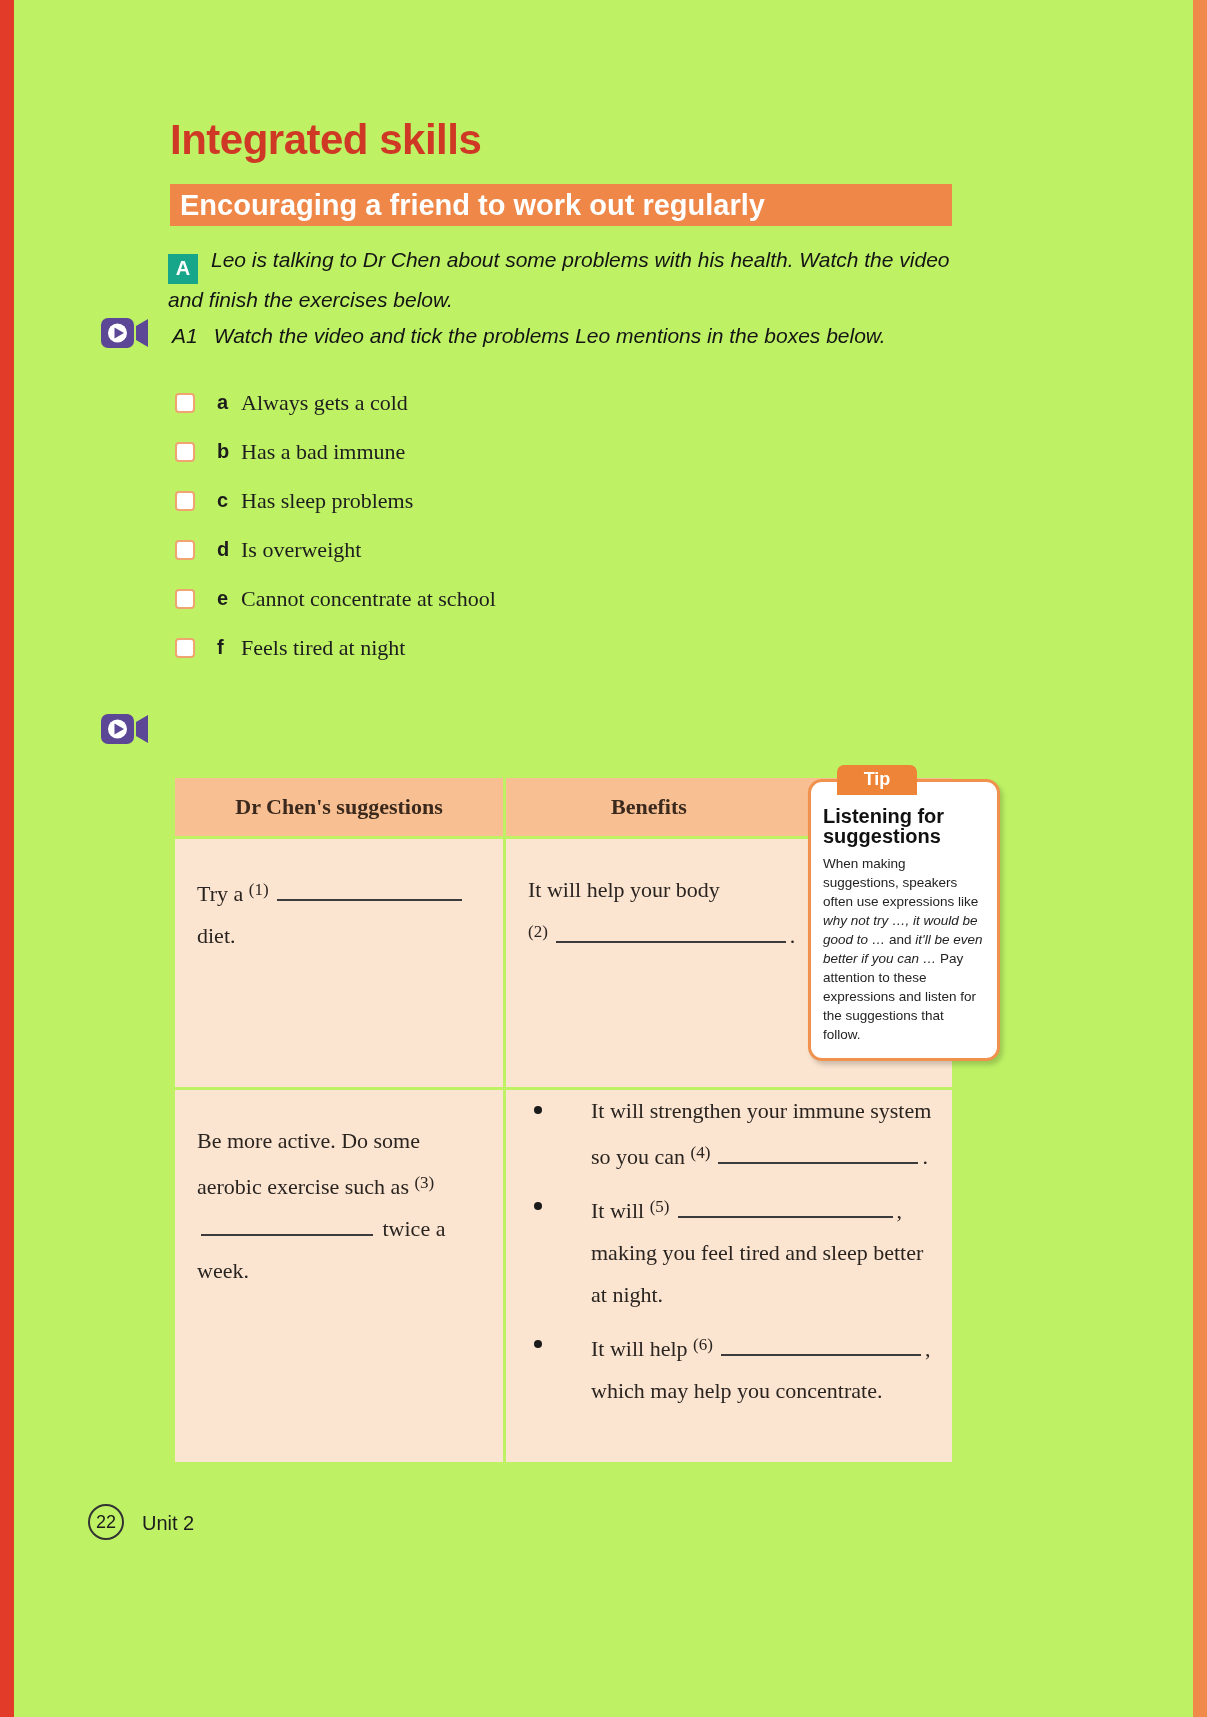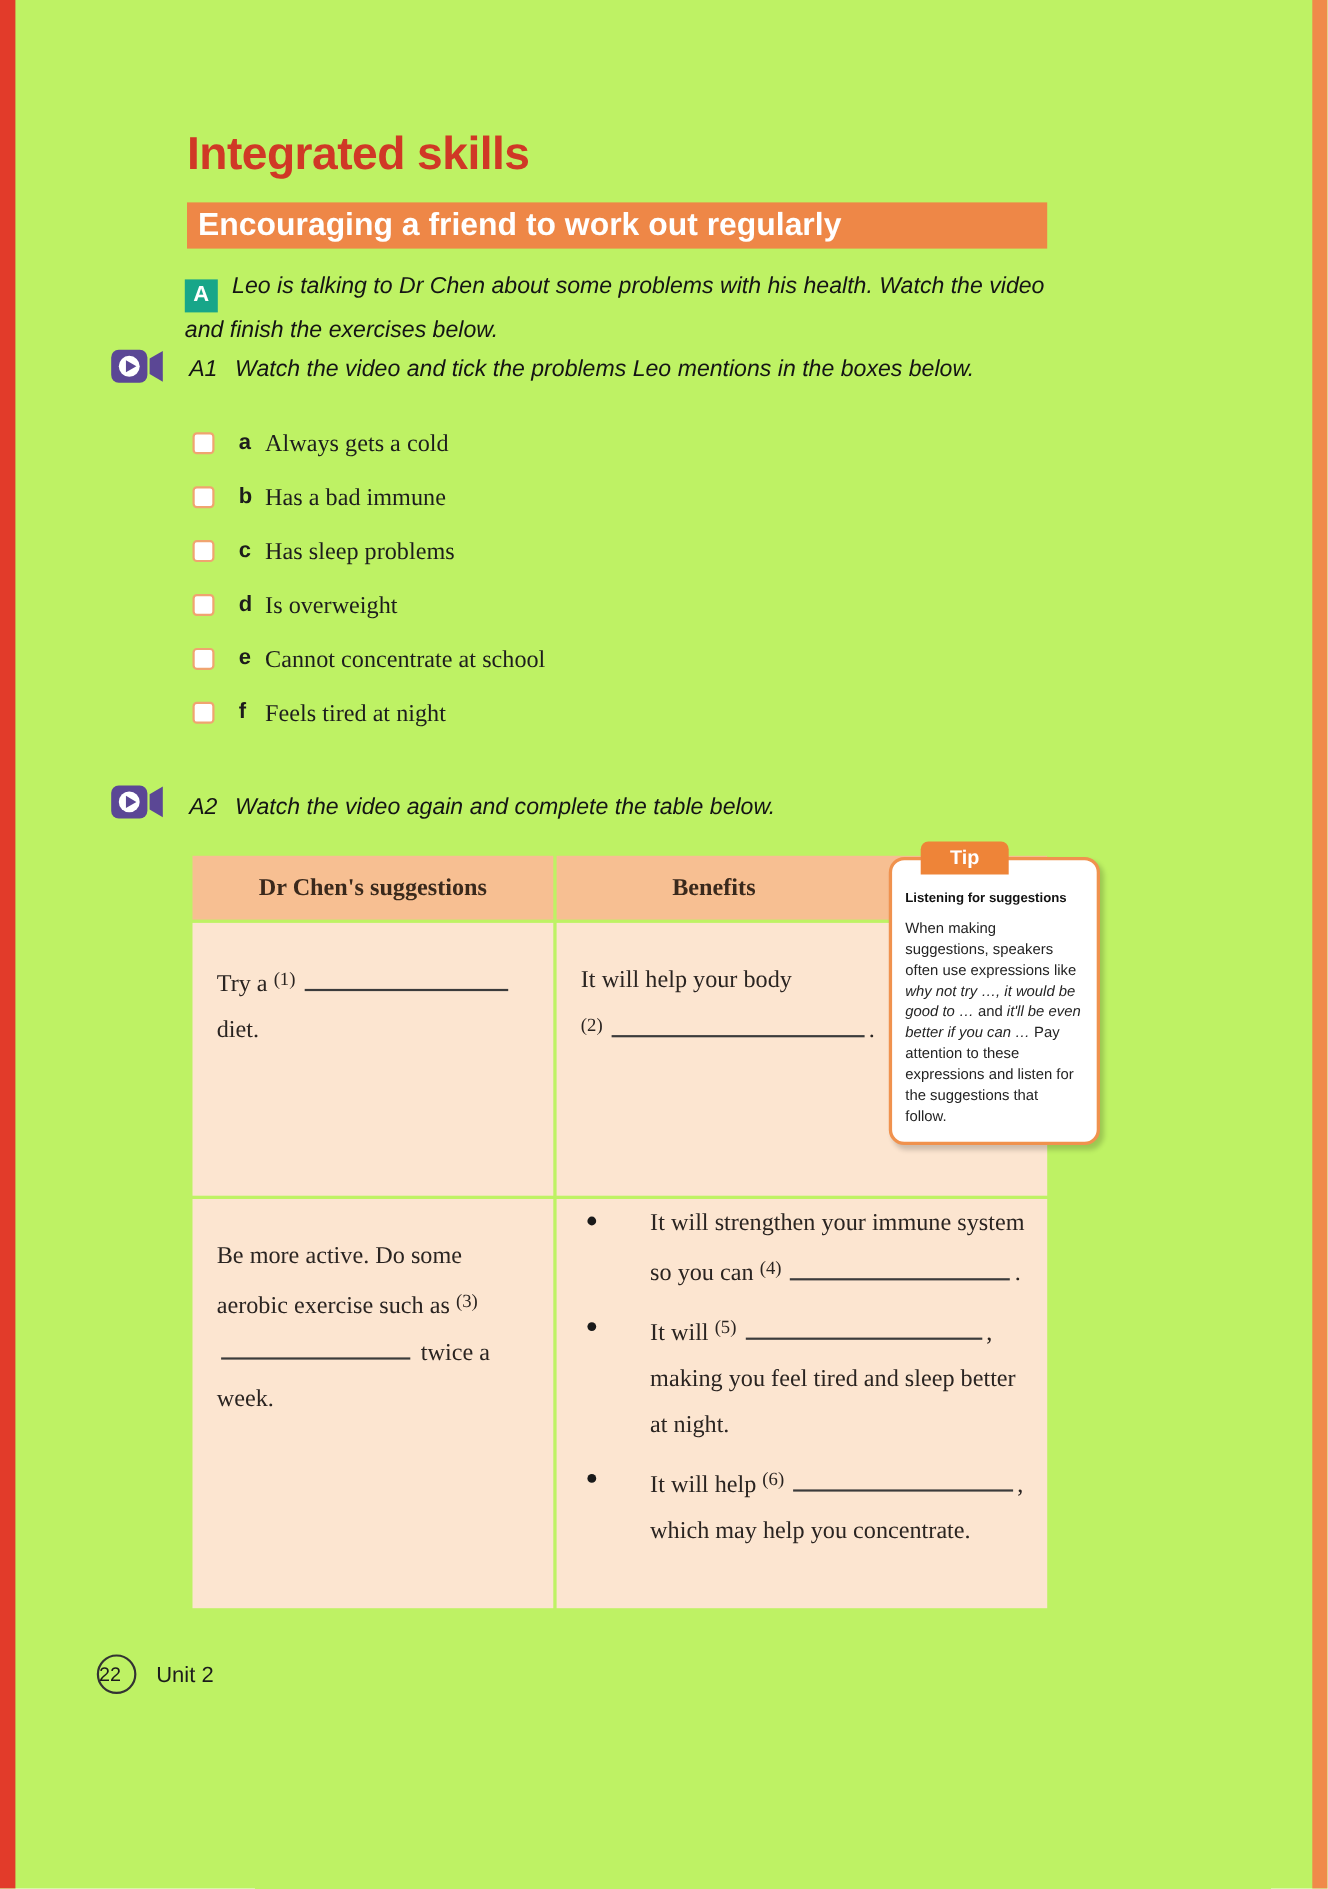--- a/index.html
+++ b/index.html
@@ -72,27 +72,27 @@
   .tip-box {
     position:absolute; left:808px; top:779px; width:192px; background:#ffffff;
     border:3px solid #f0924e; border-radius:14px; z-index:6;
     box-shadow:3px 4px 5px rgba(0,0,0,0.18); padding:12px 12px 14px 12px;
   }
   .tip-tab {
     position:absolute; left:26px; top:-17px; width:80px; height:30px; background:#ee8438;
     color:#ffffff; font-weight:700; font-size:18px; text-align:center; line-height:28px;
     border-radius:7px 7px 0 0;
   }
-  .tip-heading { font-weight:700; font-size:12px; line-height:20px; color:#111111; margin:12px 0 8px 0; }
+  .tip-heading { font-weight:700; font-size:20px; line-height:20px; color:#111111; margin:12px 0 8px 0; }
   .tip-body { font-size:13.5px; line-height:19px; color:#232323; }
   .tip-body .it { font-style:italic; }
 
   .footer-circle {
     position:absolute; left:88px; top:1504px; width:36px; height:36px; border:2px solid #333333;
-    border-radius:50%; display:flex; align-items:center; justify-content:flex-start; font-size:18px; color:#1c1c1c;
+    border-radius:50%; display:flex; align-items:center; justify-content:center; font-size:18px; color:#1c1c1c;
   }
   .footer-unit { position:absolute; left:142px; top:1512px; font-size:20px; color:#1c1c1c; }
 </style>
 </head>
 <body>
 
 <div class="page">
   <div class="edge-left"></div>
   <div class="edge-right"></div>
 
@@ -142,21 +142,20 @@
       <span class="item-text">Feels tired at night</span>
     </div>
   </div>
 
   <svg class="video-icon vi-2" viewBox="0 0 48 34">
     <rect x="0" y="2" width="33" height="30" rx="7" fill="#5b4795"></rect>
     <circle cx="16.5" cy="17" r="9.5" fill="#ffffff"></circle>
     <path d="M13.5 11.5 L23 17 L13.5 22.5 Z" fill="#5b4795"></path>
     <path d="M35 10 L47 3 L47 31 L35 24 Z" fill="#5b4795"></path>
   </svg>
-  <p class="instruction instr-2"><span class="instr-label">A2</span><span>Watch the video again and complete the table below.</span></p>
 
   <div class="tbl">
     <div class="tbl-head">
       <div class="th-cell">Dr Chen's suggestions</div>
       <div class="th-cell th-right">Benefits</div>
     </div>
     <div class="tbl-body-row row-1">
       <div class="td-cell">
         <span>Try a</span>
         <span class="num">(1)</span><span class="blank" style="width:185px"></span><br>

